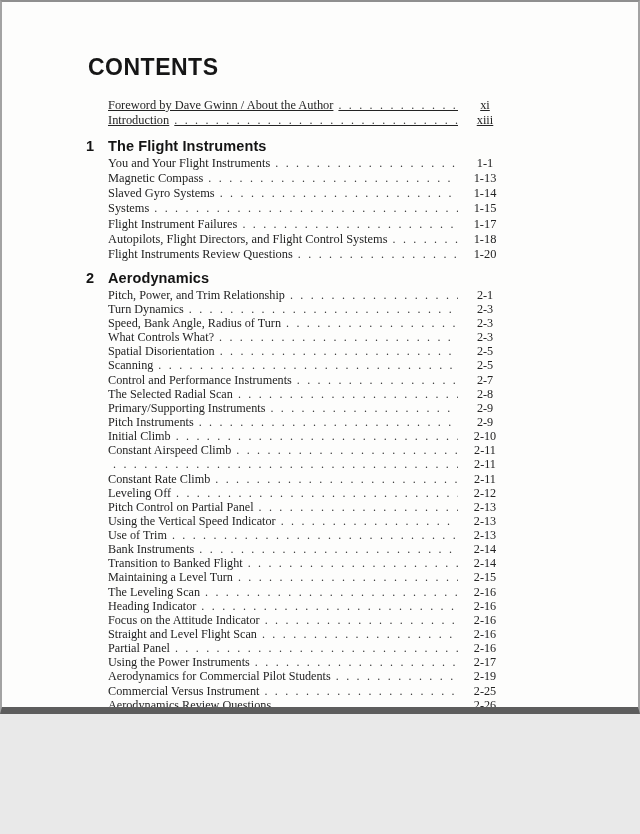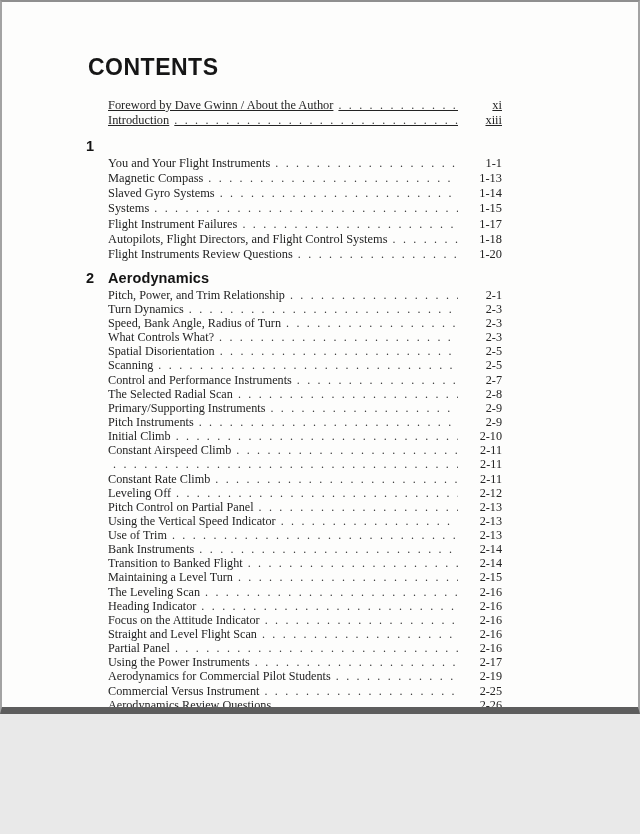--- a/index.html
+++ b/index.html
@@ -57,21 +57,21 @@
   }
   .leader::after {
     content: ". . . . . . . . . . . . . . . . . . . . . . . . . . . . . . . . . . . . . . . . . . . . . . . . . . . . . . . . . . . .";
     font-family: "Liberation Serif", serif;
     font-size: 12px;
     letter-spacing: 2.2px;
   }
   .pagenum {
     flex: 0 0 34px;
     width: 34px;
-    text-align: right;
+    text-align: center;
     white-space: nowrap;
   }
   .front-matter { margin-bottom: 0; text-decoration: underline; }
   .chapter-heading {
     position: relative;
     height: 20px;
     line-height: 20px;
     margin-top: 7px;
     font-family: "Liberation Sans", sans-serif;
     font-weight: bold;
@@ -121,21 +121,21 @@
           <span class="pagenum">xi</span>
         </div>
         <div class="toc-row">
           <span class="entry-title">Introduction</span>
           <span class="leader"></span>
           <span class="pagenum">xiii</span>
         </div>
       </div>
 
   <section class="chapter">
-        <div class="chapter-heading"><span class="chapter-number">1</span></div>
+        <div class="chapter-heading"><span class="chapter-number">1</span><span class="chapter-title">The Flight Instruments</span></div>
         <div class="entries">
           <div class="toc-row">
             <span class="entry-title">You and Your Flight Instruments</span>
             <span class="leader"></span>
             <span class="pagenum">1-1</span>
           </div>
           <div class="toc-row">
             <span class="entry-title">Magnetic Compass</span>
             <span class="leader"></span>
             <span class="pagenum">1-13</span>

